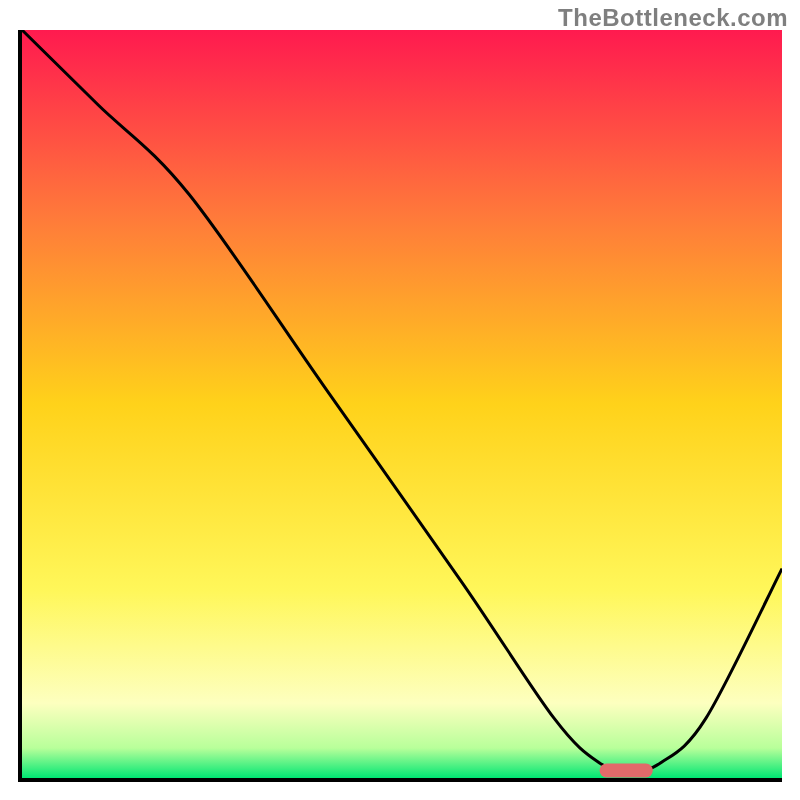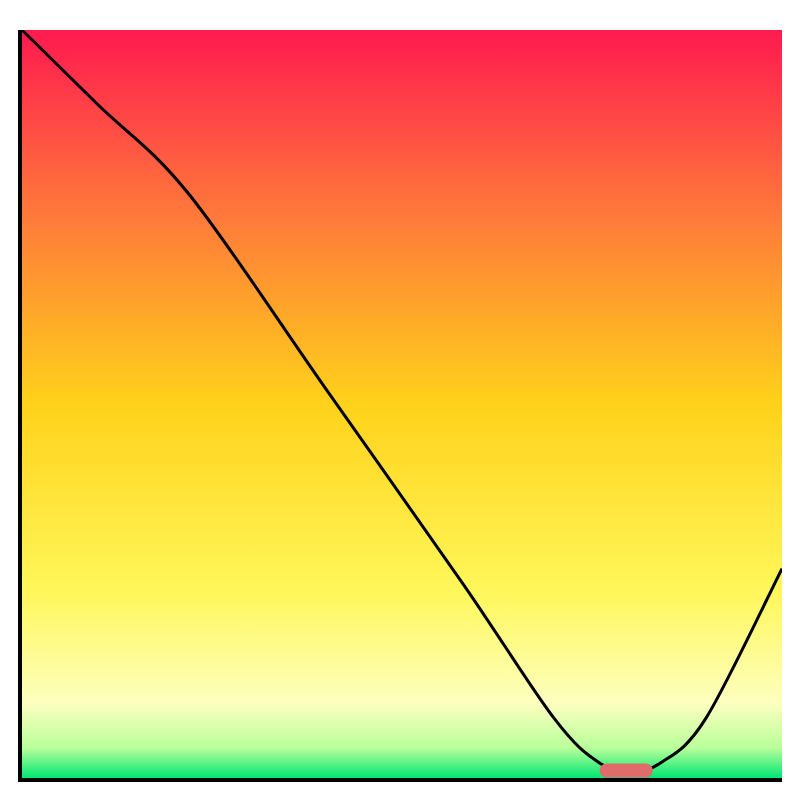--- a/index.html
+++ b/index.html
@@ -51,20 +51,21 @@
   }
   .marker {
     fill: #e16a6a;
   }
 </style>
 </head>
 <body>
 
 <div class="canvas">
 
+  <div class="watermark">TheBottleneck.com</div>
 
   <div class="plot-frame">
     <svg class="plot" viewBox="0 0 760 748" preserveAspectRatio="none">
       <defs>
         <linearGradient id="bg-grad" x1="0" y1="0" x2="0" y2="1">
           <stop offset="0%" stop-color="#ff1a4f"></stop>
           <stop offset="25%" stop-color="#ff7a3a"></stop>
           <stop offset="50%" stop-color="#ffd21a"></stop>
           <stop offset="75%" stop-color="#fff75a"></stop>
           <stop offset="90%" stop-color="#fdffbf"></stop>

